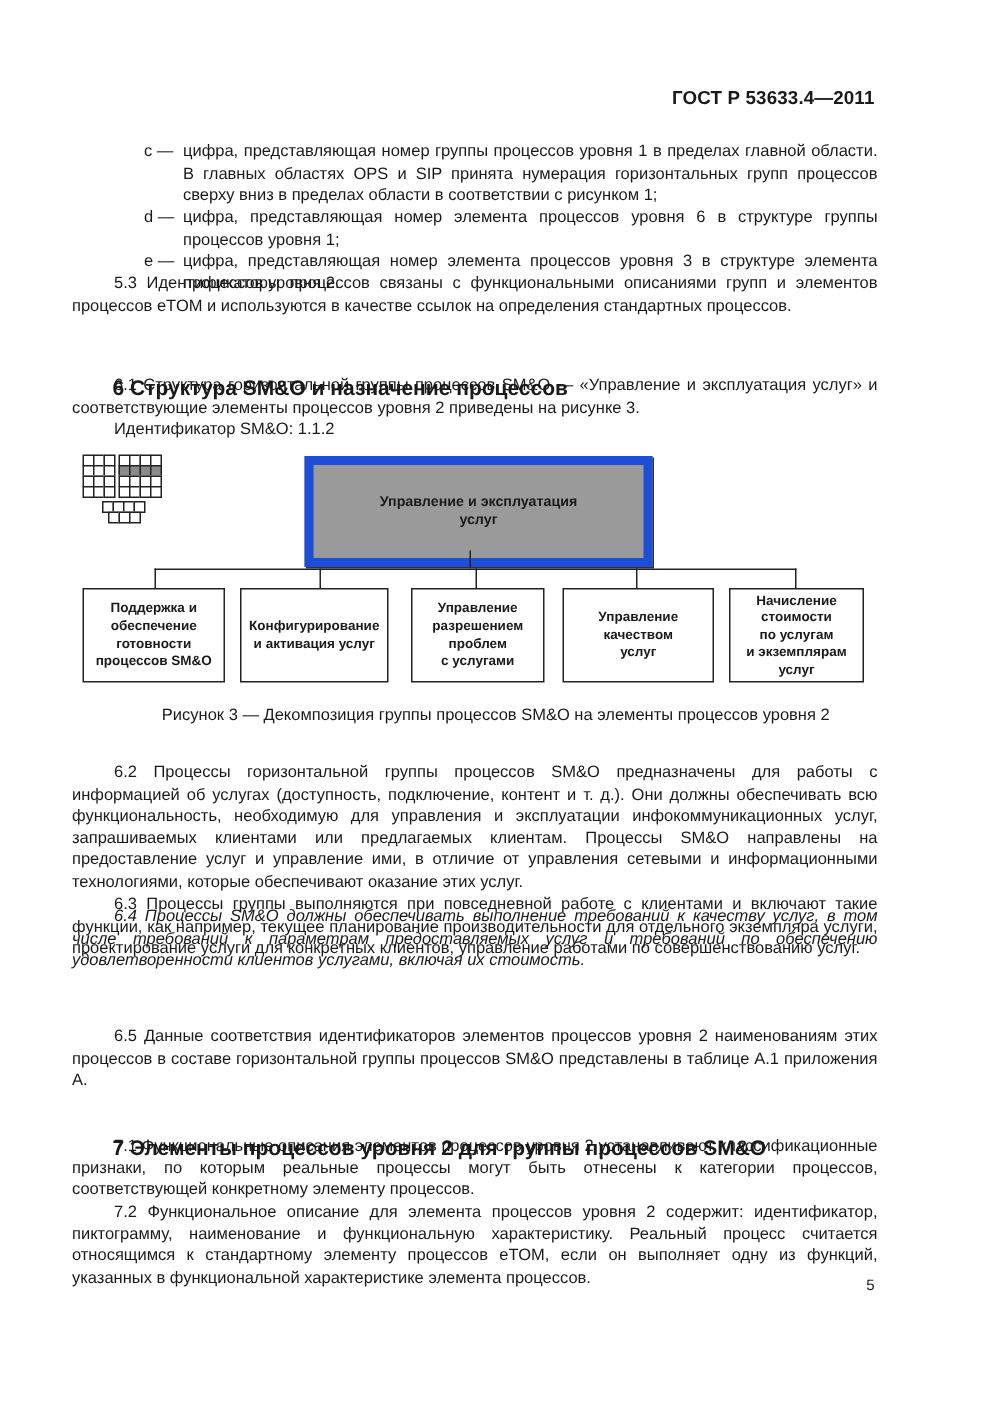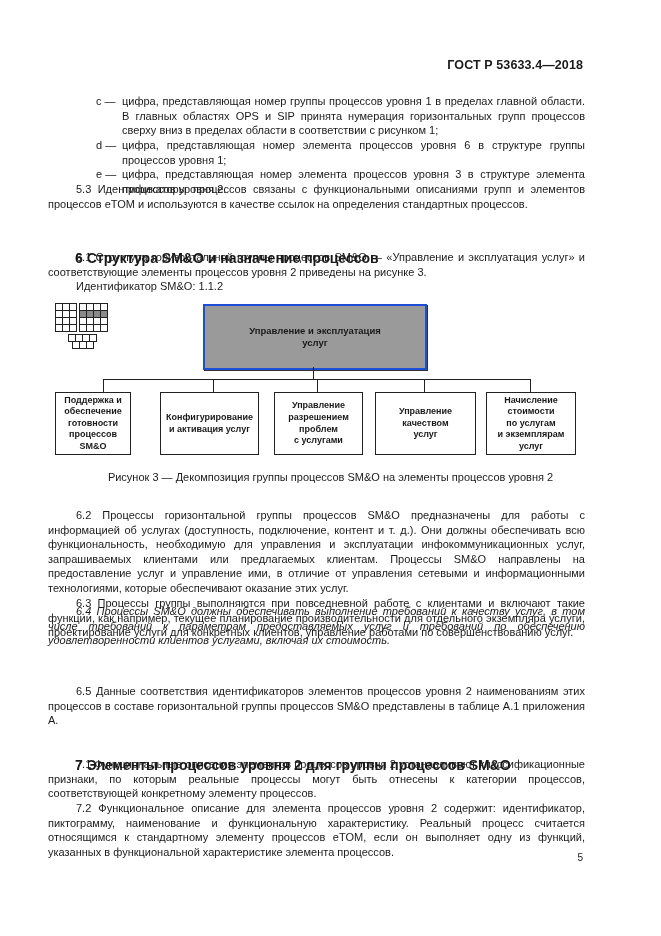--- a/index.html
+++ b/index.html
@@ -13,33 +13,33 @@
   .list-item .body { margin-left: 26px; text-align: justify; }
   .para { position: absolute; left: 48px; width: 537px; text-indent: 28px; }
   .plain { position: absolute; left: 76px; }
   .h2 { position: absolute; left: 75px; font-weight: bold; font-size: 14px; margin-top: 28px; }
   .caption { position: absolute; left: 0; width: 661px; text-align: center; font-size: 11px; top: 471px; padding-left: 0px; }
   
   .pict { position: absolute; left: 55px; top: 303px; }
   .pict .cell { position: absolute; width: 6px; height: 6px; border: 1px solid #222; background: #fff; }
   .pict .cell.on { background: #8a8a8a; }
   .topbox { position: absolute; left: 203px; top: 304px; width: 220px; height: 62px;
-            background: #9a9a9a; border: 2px solid #1d4ed8; box-shadow: 1px 1px 0 #333;
+            background: #9a9a9a; border: 6px solid #1d4ed8; box-shadow: 1px 1px 0 #333;
             display: flex; align-items: center; justify-content: center; text-align: center;
             font-weight: bold; font-size: 9.5px; line-height: 12px; color: #1a1a1a; }
   .line { position: absolute; background: #222; }
   .box { position: absolute; top: 392px; height: 63px; border: 1px solid #222; background: #fff;
          display: flex; align-items: center; justify-content: center; text-align: center;
          font-weight: bold; font-size: 9px; line-height: 11.6px; box-sizing: border-box; white-space: pre-line; }
   .pageno { position: absolute; top: 852px; right: 78px; font-size: 10px; }
 </style>
 </head>
 <body>
 
-<div class="abs hdr">ГОСТ Р 53633.4—2018</div>
+<div class="abs hdr">ГОСТ Р 53633.4—2011</div>
 
 <div class="list-item txt" style="top:94px;">
   <span class="lbl">c —</span>
   <div class="body">цифра, представляющая номер группы процессов уровня 1 в пределах главной области. В главных областях OPS и SIP принята нумерация горизонтальных групп процессов сверху вниз в пределах области в соответствии с рисунком 1;</div>
 </div>
 <div class="list-item txt" style="top:138px;">
   <span class="lbl">d —</span>
   <div class="body">цифра, представляющая номер элемента процессов уровня 6 в структуре группы процессов уровня 1;</div>
 </div>
 <div class="list-item txt" style="top:167px;">
@@ -98,21 +98,21 @@
 </div>
 
 <div class="line" style="left:313px; top:367px; width:1px; height:12px;"></div>
 <div class="line" style="left:103px; top:379px; width:428px; height:1px;"></div>
 <div class="line" style="left:103px; top:379px; width:1px; height:13px;"></div>
 <div class="line" style="left:213px; top:379px; width:1px; height:13px;"></div>
 <div class="line" style="left:317px; top:379px; width:1px; height:13px;"></div>
 <div class="line" style="left:424px; top:379px; width:1px; height:13px;"></div>
 <div class="line" style="left:530px; top:379px; width:1px; height:13px;"></div>
 
-<div class="box" style="left:55px; width:76px;">Поддержка и
+<div class="box" style="left:55px; width:95px;">Поддержка и
 обеспечение
 готовности
 процессов SM&amp;O</div>
 <div class="box" style="left:160px; width:99px;">Конфигурирование
 и активация услуг</div>
 <div class="box" style="left:274px; width:89px;">Управление
 разрешением
 проблем
 с услугами</div>
 <div class="box" style="left:375px; width:101px;">Управление

